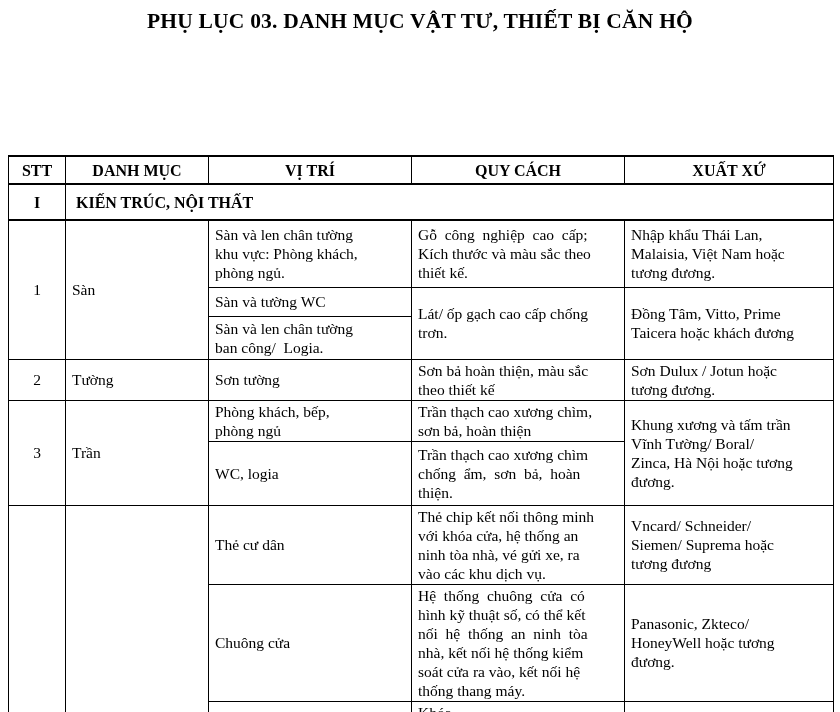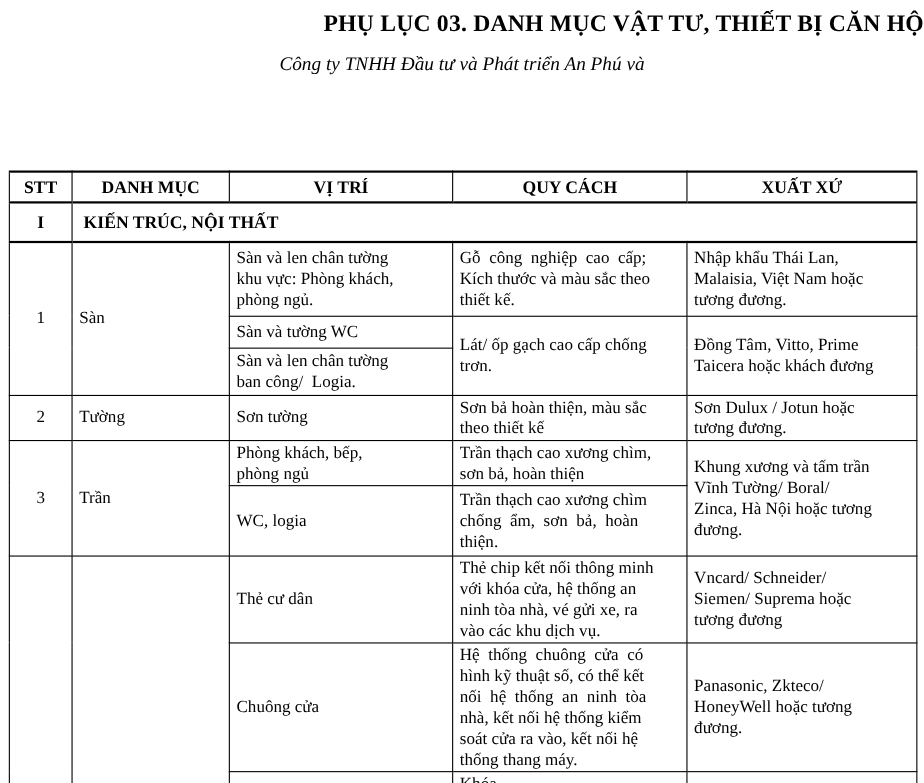--- a/index.html
+++ b/index.html
@@ -2,21 +2,21 @@
 <html><head>
 <meta charset="utf-8">
 <style>
   html,body{margin:0;padding:0;}
   body{
     width:840px;height:712px;overflow:hidden;position:relative;
     background:#ffffff;color:#000000;
     font-family:"Liberation Serif","DejaVu Serif",serif;
   }
   .title{
-    text-align:right;font-weight:bold;font-size:21.5px;
+    text-align:center;font-weight:bold;font-size:21.5px;
     padding-top:9px;letter-spacing:.2px;
   }
   .subtitle{
     text-align:center;font-style:italic;font-size:17.5px;line-height:22px;
     margin-top:13px;
   }
   .subtitle .b{font-weight:bold;}
   table.doc{
     position:absolute;left:8px;top:155px;width:825px;
     border-collapse:collapse;table-layout:fixed;
@@ -40,21 +40,20 @@
   .cat{padding-left:10px;margin-left:17px;}
   .pre{white-space:pre-wrap;}
   .vt{vertical-align:top;padding-top:3px;}
 </style>
 </head>
 <body>
 
 <div class="title">PHỤ LỤC 03. DANH MỤC VẬT TƯ, THIẾT BỊ CĂN HỘ</div>
 
 <div class="subtitle">
-  <div>Công ty TNHH Đầu tư và Phát triển An Phú và</div>
 </div>
 
 <table class="doc">
   <colgroup>
     <col style="width:57px">
     <col style="width:143px">
     <col style="width:203px">
     <col style="width:213px">
     <col style="width:209px">
   </colgroup>

